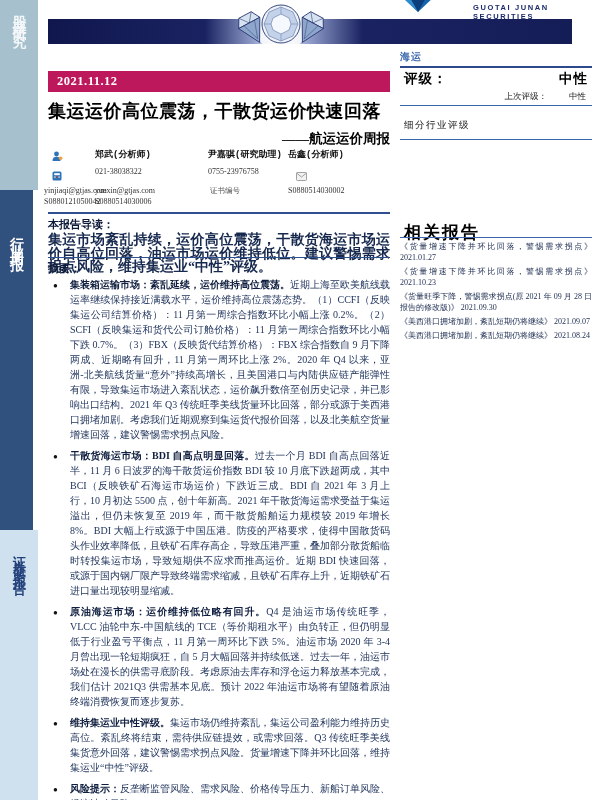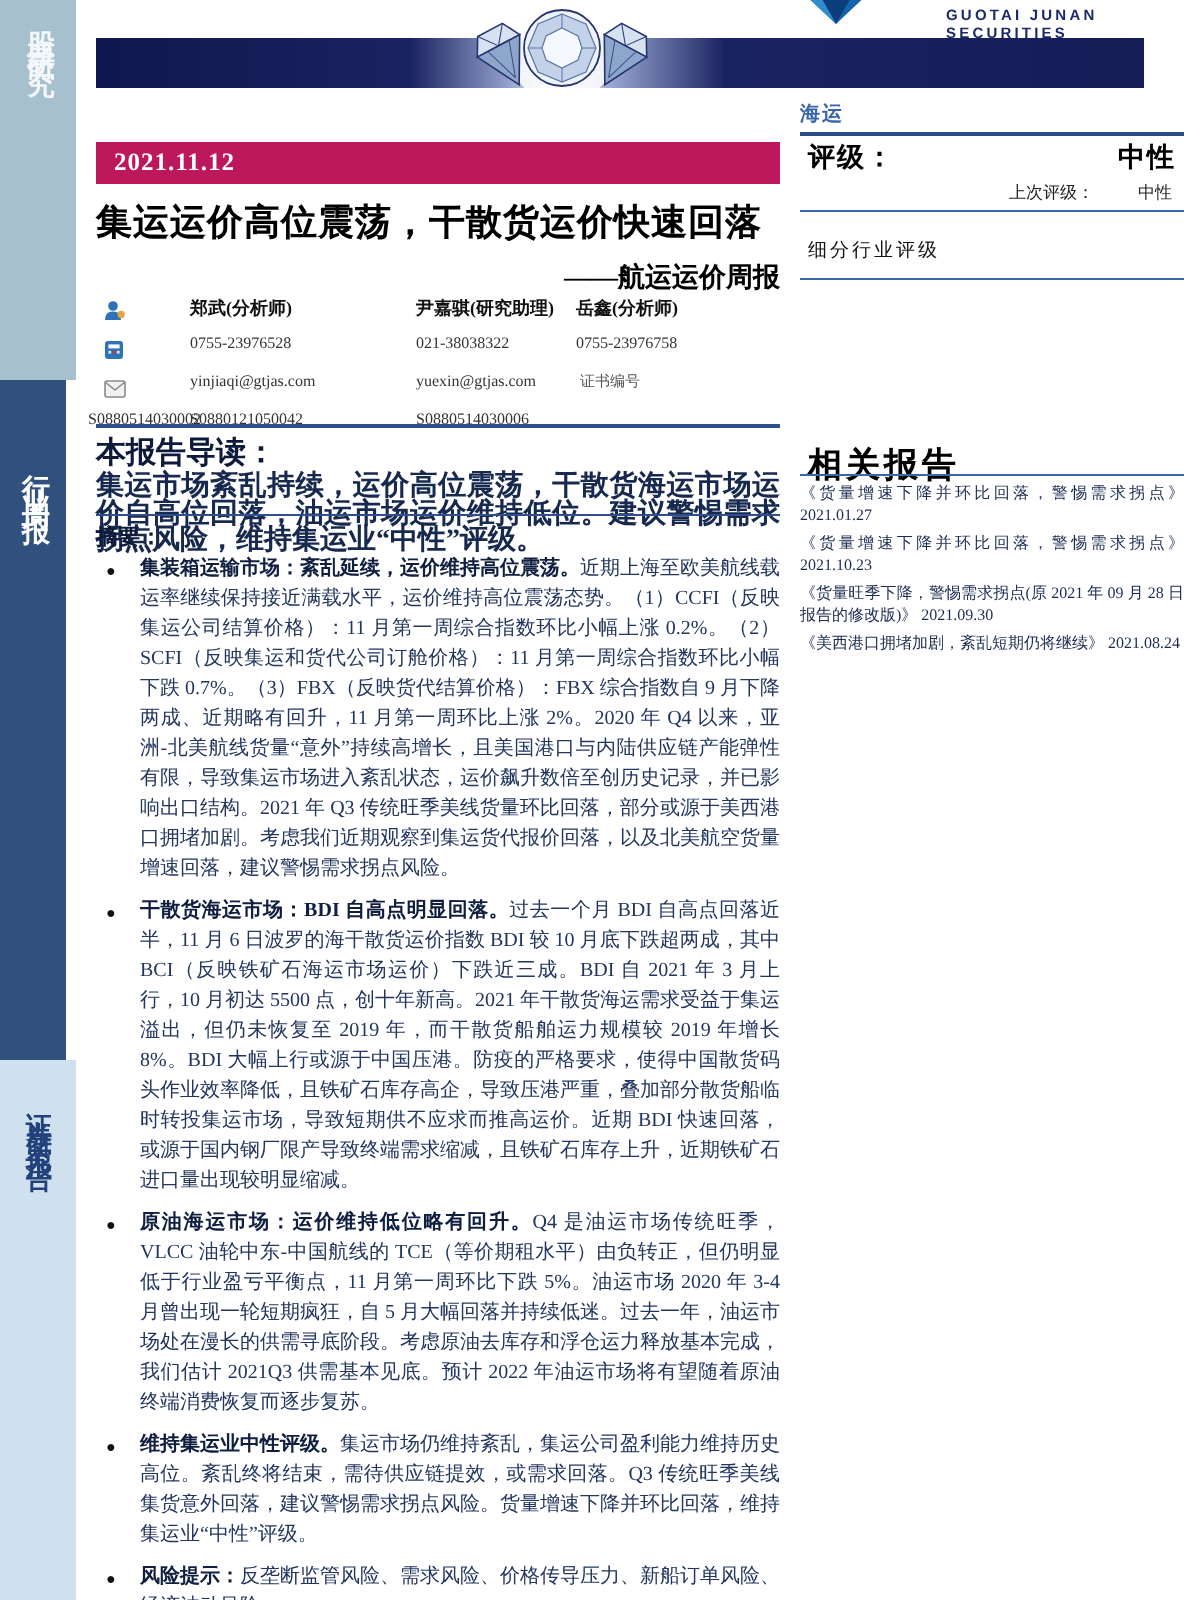--- a/index.html
+++ b/index.html
@@ -50,26 +50,26 @@
   }
   .report-subtitle {
     position:absolute; left:0; top:130px; width:342px; text-align:right;
     font-size:13.5px; font-weight:bold; color:#000000;
   }
   .analysts {
     position:absolute; left:-4px; top:148px; width:346px;
     display:grid; grid-template-columns:51px 113px 80px 1fr; row-gap:1px;
   }
   .analysts .icon-cell { padding-left:8px; }
-  .a-name { font-size:9px; font-weight:bold; color:#111; }
+  .a-name { font-size:9px; font-weight:bold; color:#111;font-family:Liberation Mono, monospace; }
   .a-small { font-size:8px; color:#333; }
   .cert-label { font-size:7.5px; color:#555; }
   .hline1 { position:absolute; left:0; top:212px; width:342px; border-top:2px solid #2f4f8f; }
   .guide { position:absolute; left:0; top:217px; width:342px; }
-  .guide-label { font-size:15px; font-weight:bold; color:#0d1a3a; }
+  .guide-label { font-size:11px; font-weight:bold; color:#0d1a3a; }
   .guide-text { font-size:14px; font-weight:bold; color:#17294e; line-height:13.5px; text-align:justify; margin-top:1px; }
   .hline2 { position:absolute; left:0; top:257px; width:342px; border-top:1.5px solid #2f4f8f; }
   .abstract-label { position:absolute; left:0; top:261px; font-size:11px; font-weight:bold; color:#0d1a3a; }
   .bullets { position:absolute; left:0; top:277px; width:342px; }
   .bullet { position:relative; padding-left:22px; margin-bottom:6px; font-size:10px; line-height:15px; color:#22365e; text-align:justify; }
   .bullet::before { content:"●"; position:absolute; left:5px; top:1px; font-size:8px; color:#111; }
   .bullet .bl { font-weight:bold; color:#101f40; }
 
   
   .rightcol { position:absolute; left:400px; top:0; width:192px; height:660px; }
@@ -153,21 +153,20 @@
 
     <div class="icon-cell">
       <svg width="10" height="10" viewBox="0 0 10 10">
           <rect x="0.5" y="0.5" width="9" height="9" rx="1.5" fill="#2e72b8"></rect>
           <rect x="2.2" y="2.2" width="5.6" height="2" fill="#ffffff"></rect>
           <rect x="2.2" y="5.4" width="1.4" height="1.4" fill="#d8e6f5"></rect>
           <rect x="4.3" y="5.4" width="1.4" height="1.4" fill="#c0392b"></rect>
           <rect x="6.4" y="5.4" width="1.4" height="1.4" fill="#d8e6f5"></rect>
         </svg>
     </div>
-    <div class="a-small">0755-23976528</div>
     <div class="a-small">021-38038322</div>
     <div class="a-small">0755-23976758</div>
 
     <div class="icon-cell">
       <svg width="11" height="9" viewBox="0 0 11 9">
           <rect x="0.5" y="0.5" width="10" height="8" rx="1" fill="#f2f2f2" stroke="#8a8a8a" stroke-width="0.8"></rect>
           <path d="M0.5,1 L5.5,5 L10.5,1" fill="none" stroke="#8a8a8a" stroke-width="0.8"></path>
         </svg>
     </div>
     <div class="a-small">yinjiaqi@gtjas.com</div>
@@ -210,15 +209,16 @@
   <div class="r-line-b"></div>
   <div class="sub-rating">细分行业评级</div>
   <div class="r-line-c"></div>
 
   <div class="related-title">相关报告</div>
   <div class="r-line-d"></div>
   <div class="reports">
     <p class="report-item"><span>《货量增速下降并环比回落，警惕需求拐点》</span> <span>2021.01.27</span></p>
     <p class="report-item"><span>《货量增速下降并环比回落，警惕需求拐点》</span> <span>2021.10.23</span></p>
     <p class="report-item"><span>《货量旺季下降，警惕需求拐点(原 2021 年 09 月 28 日报告的修改版)》</span> <span>2021.09.30</span></p>
+    <p class="report-item"><span>《美西港口拥堵加剧，紊乱短期仍将继续》</span> <span>2021.09.07</span></p>
     <p class="report-item"><span>《美西港口拥堵加剧，紊乱短期仍将继续》</span> <span>2021.08.24</span></p>
   </div>
 </div>
 
 </body></html>

